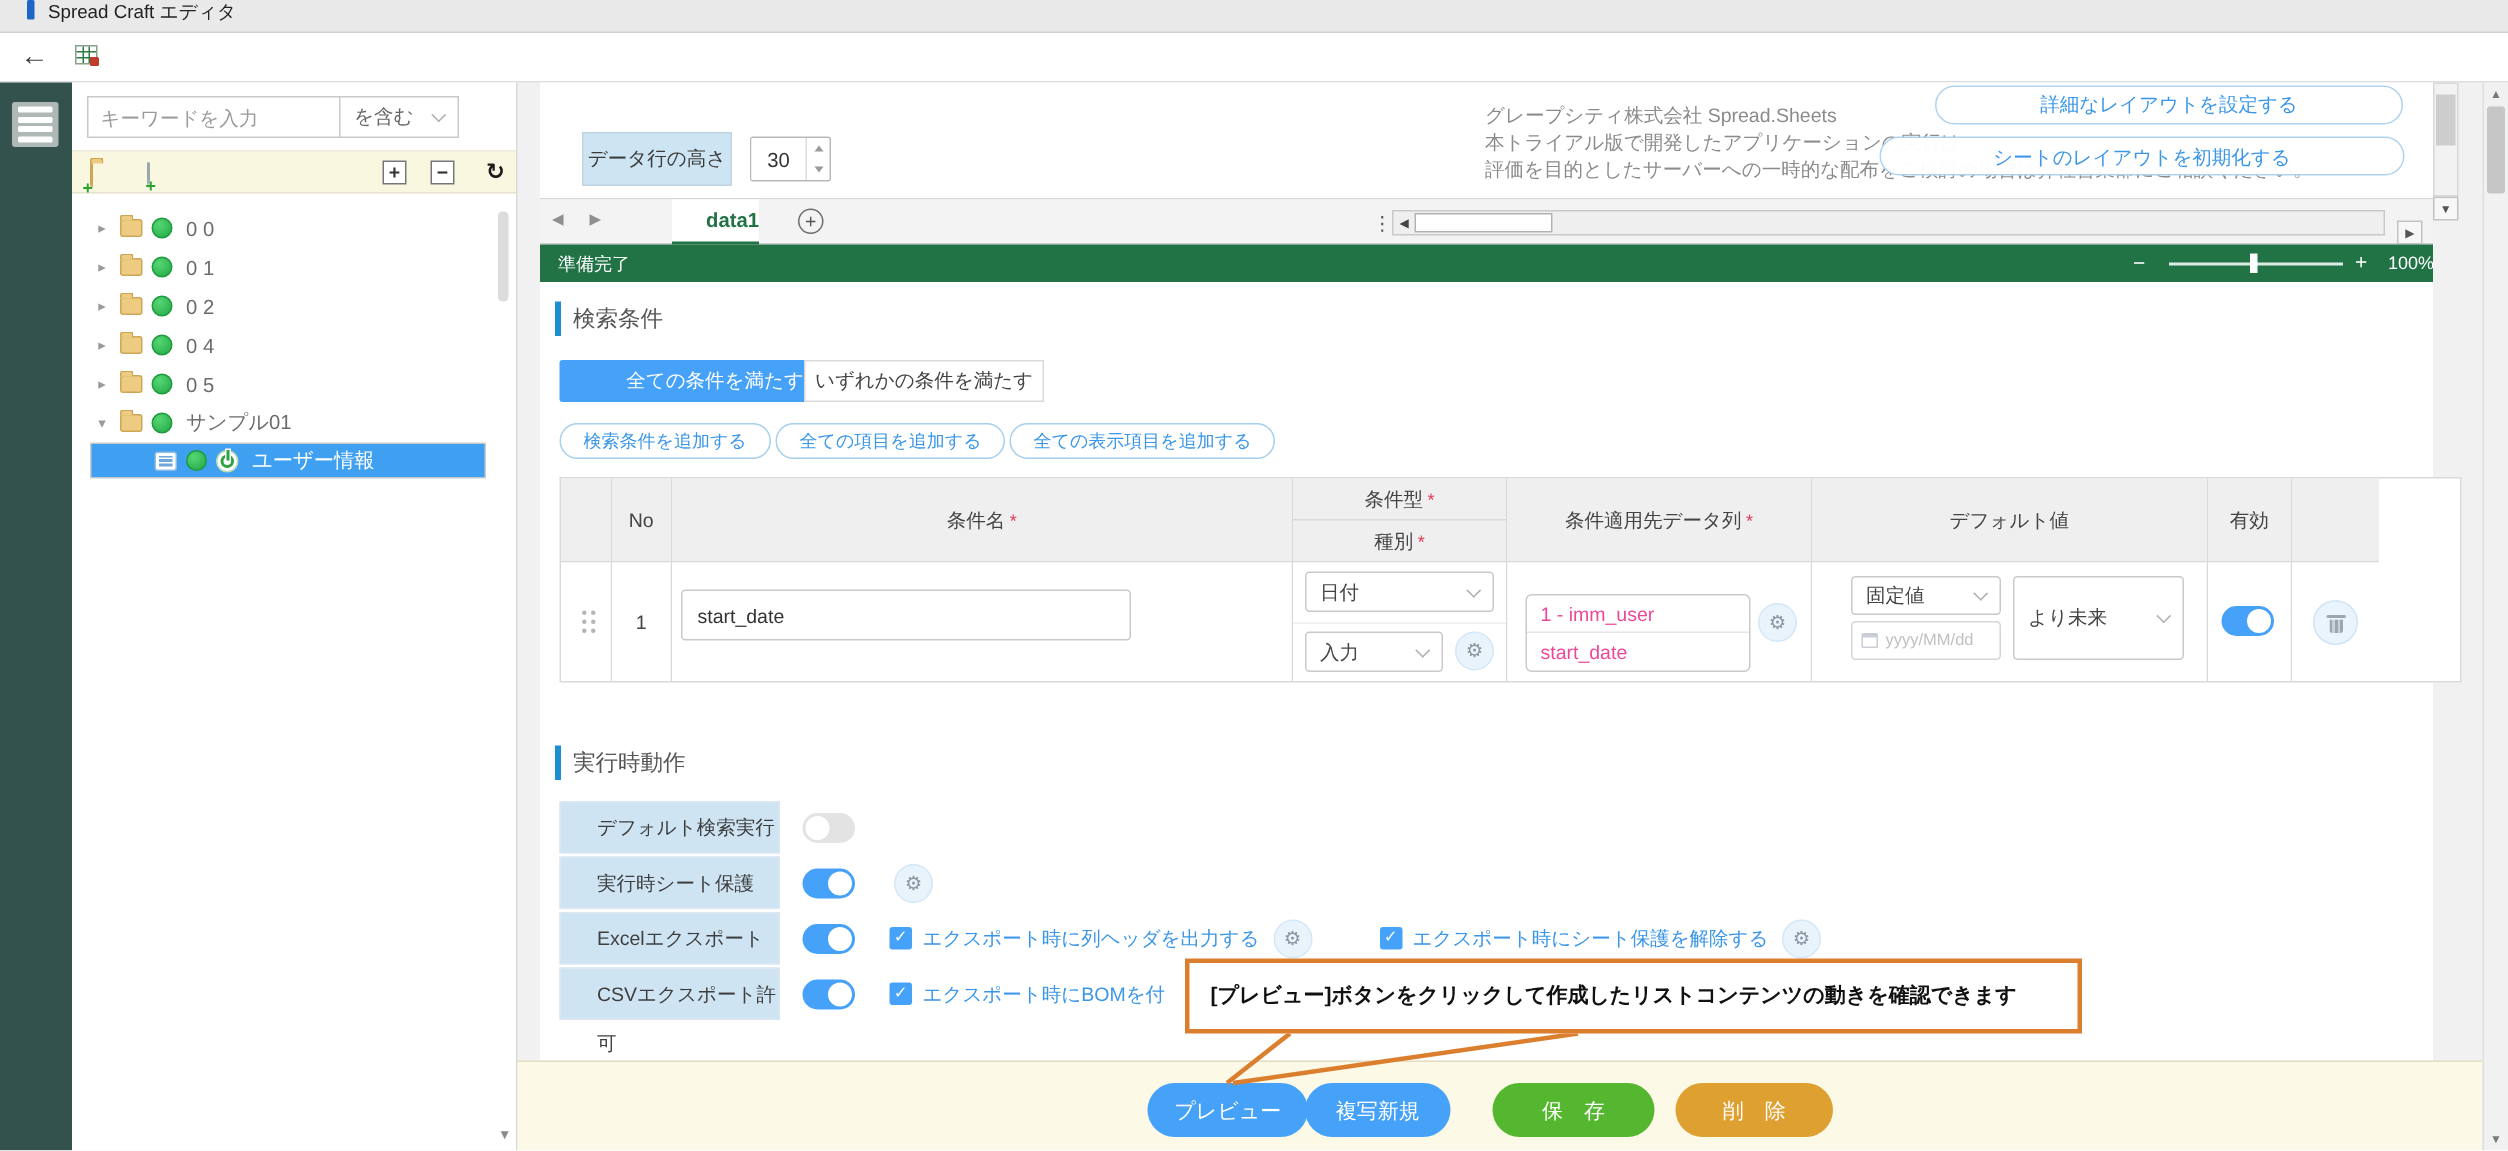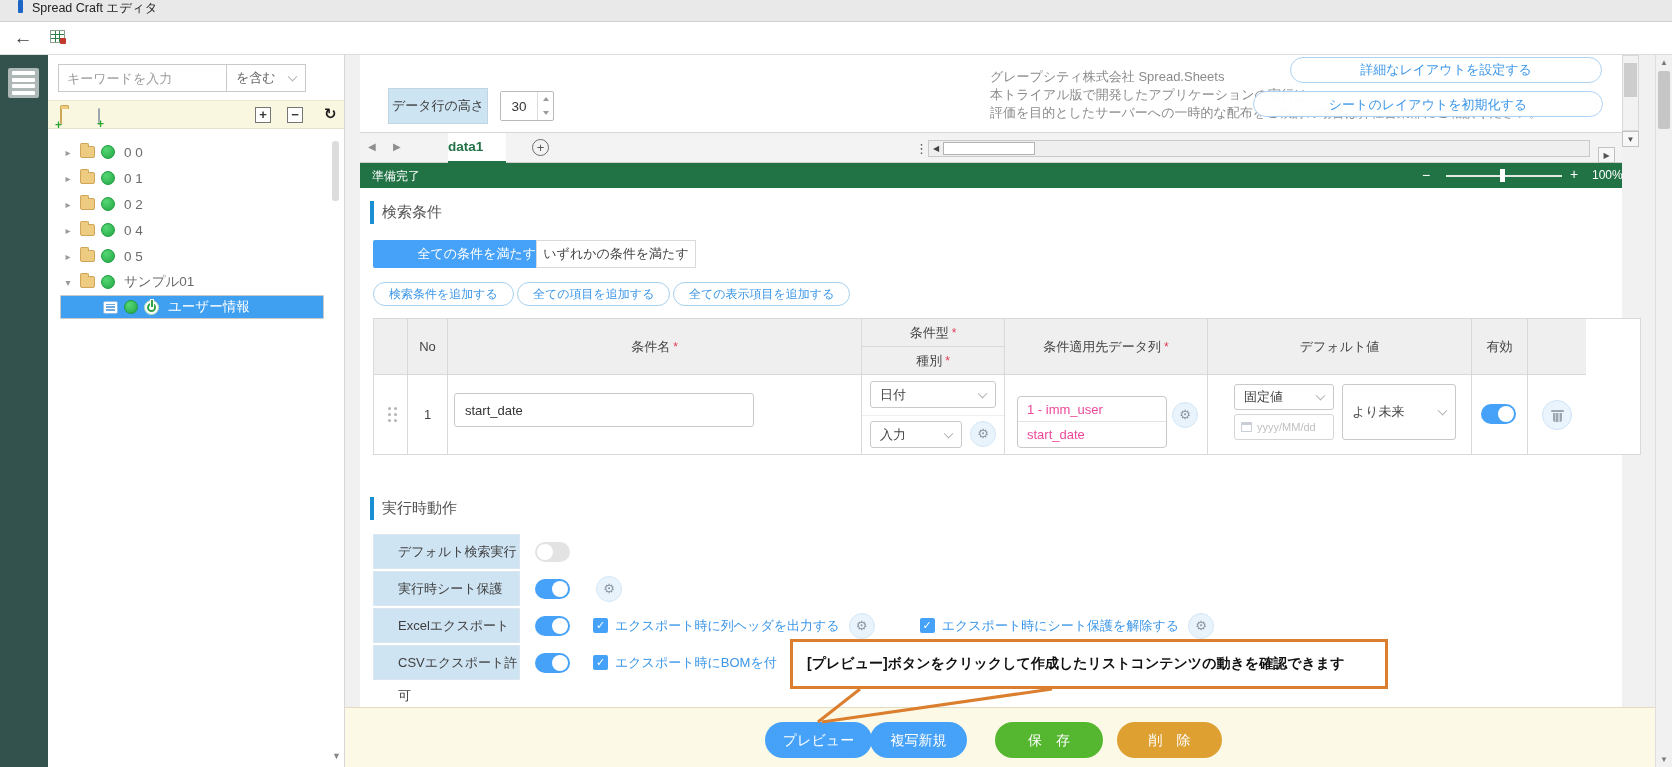--- a/index.html
+++ b/index.html
@@ -67,21 +67,21 @@
   .laybtn{position:absolute;height:26px;background:rgba(255,255,255,.97);border:1px solid #aed3f2;border-radius:14px;color:#3b96e8;font-size:13px;text-align:center;cursor:pointer;z-index:3}
   .laybtn.b1{left:930px;top:2px;width:312px;line-height:24px}
   .laybtn.b2{left:893px;top:36px;width:350px;line-height:25px}
   .vscroll{position:absolute;left:1622px;top:55px;width:17px;height:76px;background:#f2f2f2;border:1px solid #d8d8d8}
   .vthumb{position:absolute;left:1px;top:4px;width:13px;height:34px;background:#cdcdcd}
   .sbbtn{position:absolute;width:17px;height:16px;background:#f7f7f7;border:1px solid #c2c2c2;color:#555;font-size:8px;text-align:center;line-height:15px;cursor:pointer}
 
   
   .tabstrip{position:absolute;left:360px;top:133px;width:1262px;height:30px;background:#f3f3f3;border-bottom:1px solid #cfcfcf}
   .navarr{position:absolute;top:8px;color:#8f8f8f;font-size:10px;cursor:pointer}
-  .sheettab{position:absolute;left:88px;top:0;height:30px;width:58px;background:#fff;border-bottom:2px solid #217346;color:#217346;font-weight:bold;text-align:left;line-height:28px;font-size:13.5px;cursor:pointer}
+  .sheettab{position:absolute;left:88px;top:0;height:30px;width:58px;background:#fff;border-bottom:2px solid #217346;color:#217346;font-weight:bold;text-align:right;line-height:28px;font-size:13.5px;cursor:pointer}
   .addsheet{position:absolute;left:172px;top:6px;width:17px;height:17px;border:1.5px solid #6d6d6d;border-radius:50%;color:#555;font-size:13px;text-align:center;line-height:15px;cursor:pointer}
   .kebab{position:absolute;left:555px;top:8px;color:#555;font-size:13px;letter-spacing:0}
   .hscroll{position:absolute;left:568px;top:7px;width:662px;height:17px;background:#efefef;border:1px solid #c9c9c9;display:flex;align-items:center}
   .hscroll .larr{width:14px;text-align:center;color:#444;font-size:8px;cursor:pointer}
   .hthumb{width:92px;height:13px;background:#fff;border:1px solid #b2b2b2;cursor:pointer}
 
   
   .statusbar{position:absolute;left:360px;top:163px;width:1262px;height:25px;background:#217346;color:#fff}
   .statusbar .ready{position:absolute;left:12px;top:5px;font-size:12px}
   .zminus{position:absolute;left:1062px;top:4px;font-size:14px;cursor:pointer}

